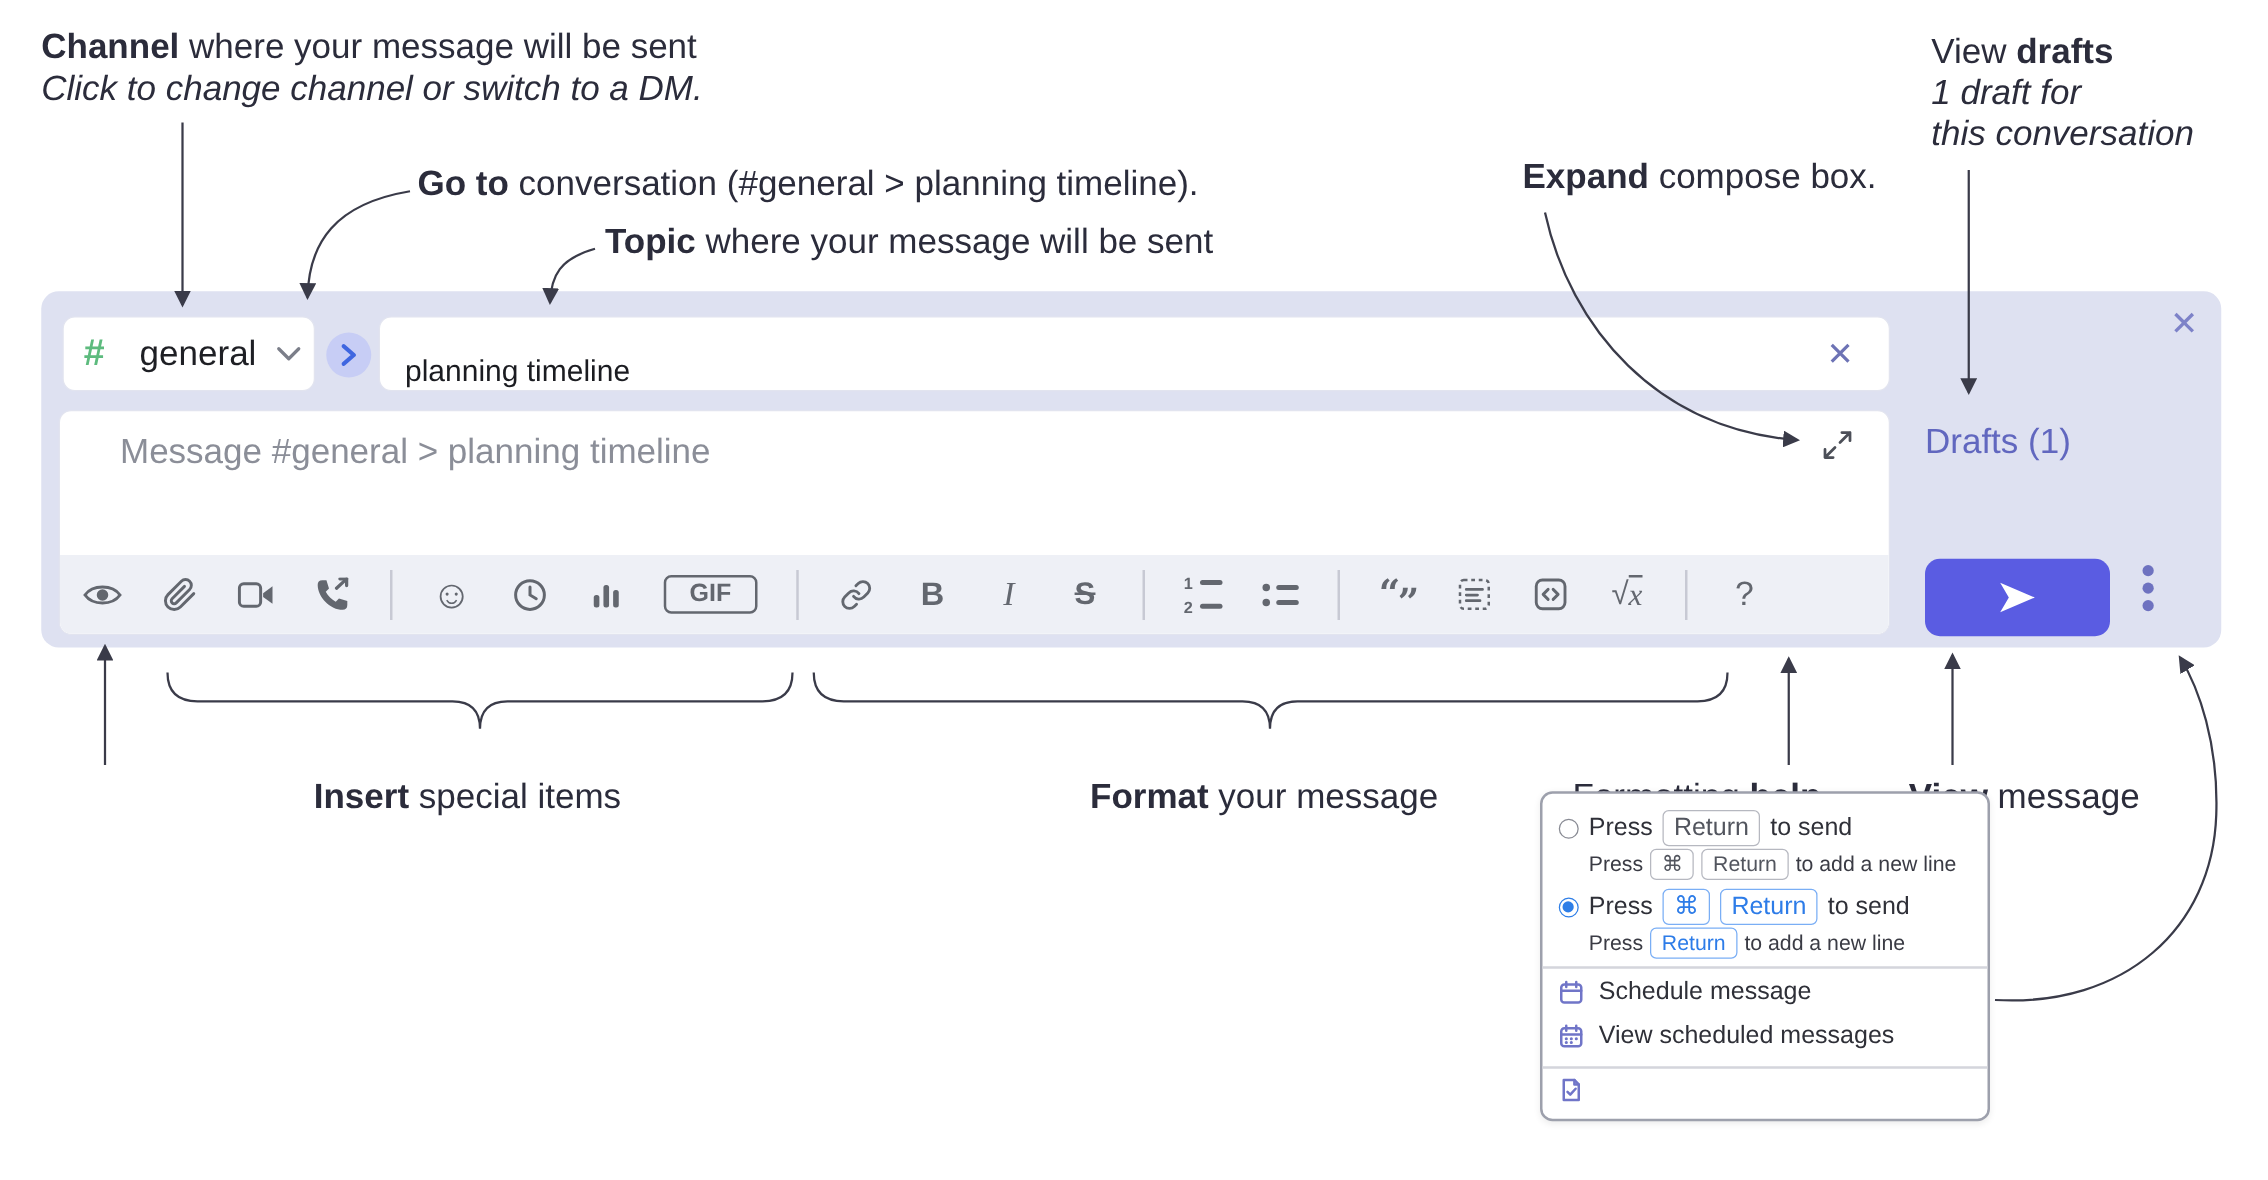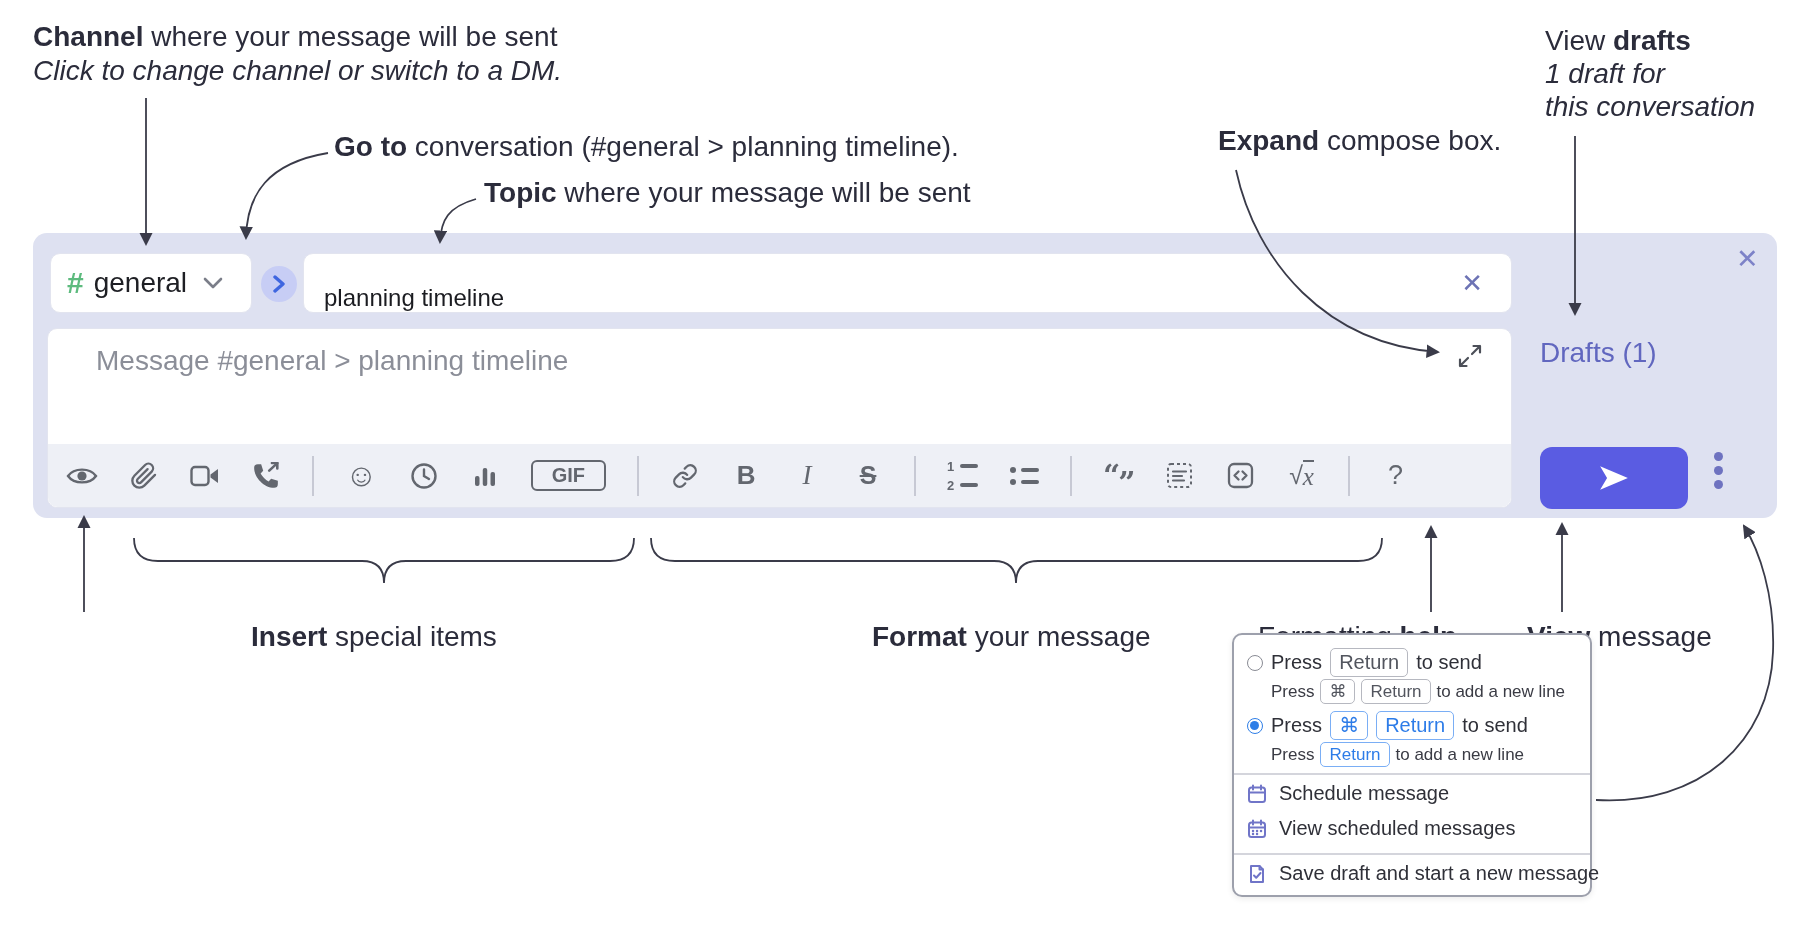--- a/index.html
+++ b/index.html
@@ -7,21 +7,21 @@
           font-family:"Liberation Sans",sans-serif;color:#2b2c3b;overflow:hidden;text-decoration:underline;}
   .abs{position:absolute;}
   .ann{font-size:28px;color:#2b2c3b;white-space:nowrap;line-height:33px;}
   .ann .b{font-weight:700;}
   .it{font-style:italic;}
   
   .panel{background:#dee1f1;border-radius:14px;}
   .whitebox{background:#ffffff;border:1px solid #e2e4ef;border-radius:10px;box-sizing:border-box;}
   .chan-btn{display:flex;align-items:center;padding:0 16px;cursor:pointer;}
   .chan-hash{font-size:30px;font-weight:700;color:#5dbb7e;}
-  .chan-label{font-size:28px;color:#1e1f24;margin-left:10px;text-align:right;}
+  .chan-label{font-size:28px;color:#1e1f24;margin-left:28px;text-align:right;}
   .chan-chev{margin-left:16px;color:#7b7e89;display:flex;}
   .goto-circle{width:36px;height:36px;border-radius:50%;background:#c7cdf5;display:flex;align-items:center;justify-content:center;cursor:pointer;}
   .topic-box{display:flex;align-items:center;}
   .topic-box input{border:none;outline:none;background:transparent;font-family:inherit;
      font-size:24px;color:#1b1c21;flex:1;padding:0 0 0 20px;margin-top:29px;}
   .xglyph{font-size:26px;color:#6d73b5;cursor:pointer;line-height:1;}
   .msg-box{overflow:hidden;}
   .msg-box textarea{position:absolute;left:0;top:0;width:100%;height:112px;border:none;outline:none;
      resize:none;background:transparent;font-family:inherit;font-size:28px;color:#1b1c21;
      padding:16px 60px 0 20px;box-sizing:border-box;margin-left:28px;}
@@ -310,21 +310,20 @@
     <div class="mhr" style="top:218px;"></div>
 
     <div class="mitem" style="top:227px;">
       <span class="micon">
         <svg width="20" height="20" viewBox="0 0 20 20" stroke="currentColor" fill="none" stroke-width="2" stroke-linecap="round" stroke-linejoin="round">
             <path d="M4 2 h8.5 L16 5.5 V18 H4 Z"></path>
             <path d="M12.5 2 v3.5 H16"></path>
             <path d="M7 11.5 l2.2 2.2 L13.5 9"></path>
           </svg>
       </span>
-      <span>Save draft and start a new message</span>
     </div>
   </div>
 
   <svg class="overlay" width="1814" height="944" viewBox="0 0 1814 944">
     <defs>
       <marker id="ah" viewBox="0 0 10 10" refX="8.5" refY="5" markerWidth="7.5" markerHeight="7.5" orient="auto-start-reverse">
         <path d="M0,0 L10,5 L0,10 z" fill="#3a3b49"></path>
       </marker>
     </defs>
     <g fill="none" stroke="#3a3b49" stroke-width="1.8">

